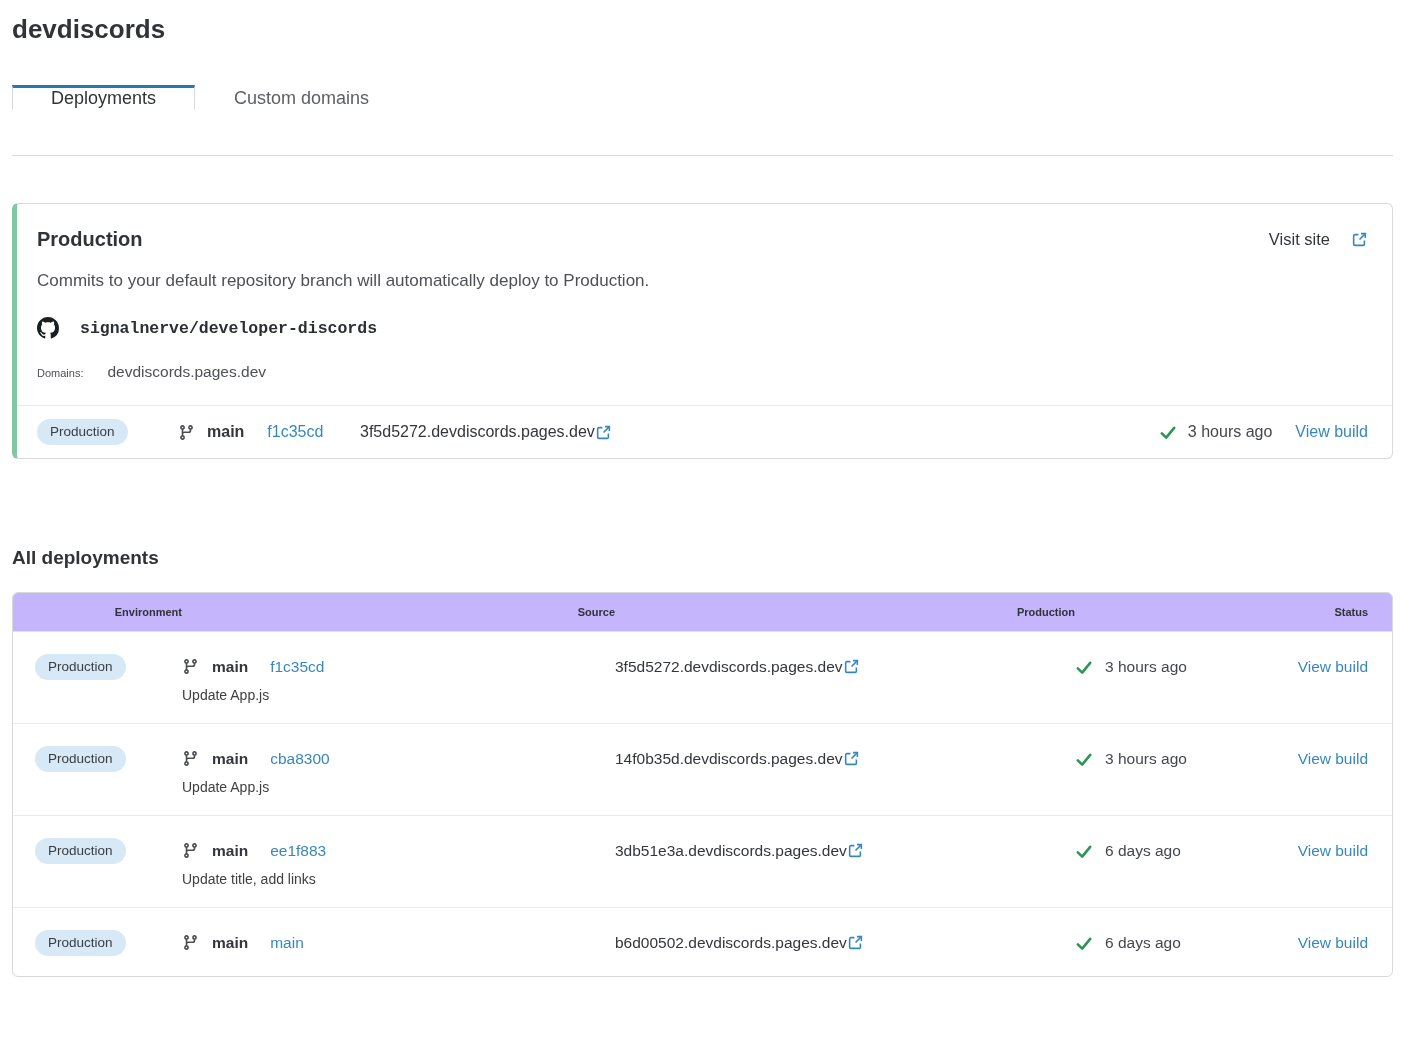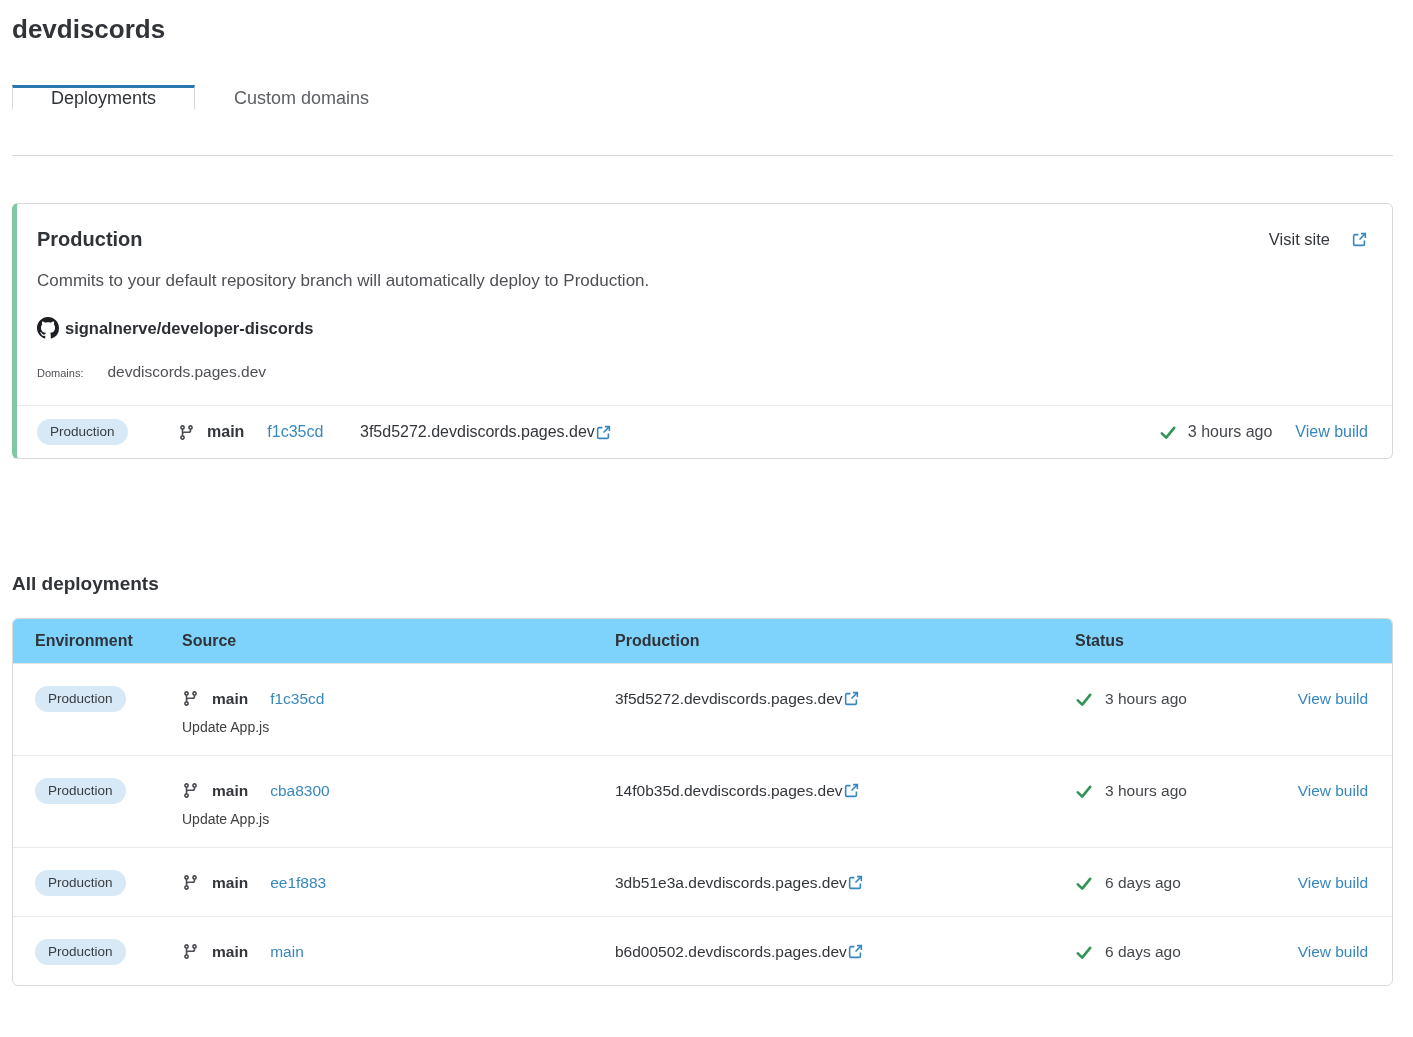--- a/index.html
+++ b/index.html
@@ -52,22 +52,22 @@
   .prod-card-top { padding: 24px 24px 24px 20px; }
   .prod-head { display: flex; align-items: center; justify-content: space-between; }
   .prod-title { font-size: 20px; font-weight: 600; color: #303338; }
   .visit-site {
     display: inline-flex; align-items: center; gap: 21px;
     font-size: 16.5px; font-weight: 500; color: #33373d;
     text-decoration: none; cursor: pointer;
   }
   .prod-desc { margin-top: 20px; font-size: 17px; color: #4e5055; }
   .repo-row {
-    margin-top: 26px; display: flex; align-items: center; gap: 6px;
-    font-size: 16.5px; font-weight: 700; color: #2b2e33; cursor: pointer;
+    margin-top: 26px; display: flex; align-items: center; gap: 21px;
+    font-size: 16.5px; font-weight: 700; color: #2b2e33; cursor: pointer; font-family: Liberation Mono, monospace;
   }
   .domains-row { margin-top: 24px; display: flex; align-items: baseline; }
   .domains-label { font-size: 11px; font-weight: 400; color: #4e5055; }
   .domains-value { margin-left: 24px; font-size: 15.5px; color: #4e5055; }
 
   .prod-deploy-row {
     border-top: 1px solid #e9e9e9;
     padding: 13px 24px 13px 20px;
     display: flex; align-items: center;
   }
@@ -90,37 +90,37 @@
     text-decoration: none; cursor: pointer;
   }
   .url-text { font-size: 16px; color: #33363b; }
   .time-text { font-size: 16px; color: #44474c; margin-left: 11px; }
   .view-build {
     font-size: 16px; color: #3787bf; text-decoration: none; cursor: pointer;
   }
   .right-cell .view-build { margin-left: 23px; }
 
   
-  .section-title { margin-top: 114px; font-size: 19px; font-weight: 700; color: #303338; }
+  .section-title { margin-top: 88px; font-size: 19px; font-weight: 700; color: #303338; }
   .deploy-table {
     margin-top: 23px;
     border: 1px solid #d9d9d9;
     border-radius: 6px;
     overflow: hidden;
   }
   .t-grid {
     display: grid;
     grid-template-columns: 147px 433px 460px 1fr auto;
     padding-left: 22px; padding-right: 24px;
   }
   .t-head {
-    background: #7dd3fc;
+    background: #c4b5fd;
     border-bottom: 1px solid #e3e3e4;
     padding-top: 13px; padding-bottom: 13px;
-    font-size: 16px; font-weight: 600; color: #303338;
+    font-size: 11px; font-weight: 600; color: #303338; text-align: right;
   }
   .t-row {
     padding-top: 21px; padding-bottom: 20px;
     align-items: start;
   }
   .t-row + .t-row { border-top: 1px solid #e9e9e9; }
   .cell-line { display: flex; align-items: center; min-height: 27px; }
   .commit-message { margin-top: 7px; font-size: 14px; color: #404040; }
   .commit-message:empty { display: none; }
   .t-row .branch-name { margin-left: 13px; font-size: 15.5px; }
@@ -334,20 +334,21 @@
       <div>
         <div class="cell-line">
           <span class="icon">
               <svg width="17" height="17" viewBox="0 0 16 16">
                 <use href="#git-branch"></use>
               </svg>
             </span>
           <span class="branch-name">main</span>
           <a class="commit-link">ee1f883</a>
         </div>
+        <div class="commit-message">Update title, add links</div>
       </div>
       <div>
         <div class="cell-line url-cell">
           <span class="url-text">3db51e3a.devdiscords.pages.dev</span>
           <span class="icon">
               <svg width="17" height="17" viewBox="0 0 16 16">
                 <use href="#ext-link"></use>
               </svg>
             </span>
         </div>

